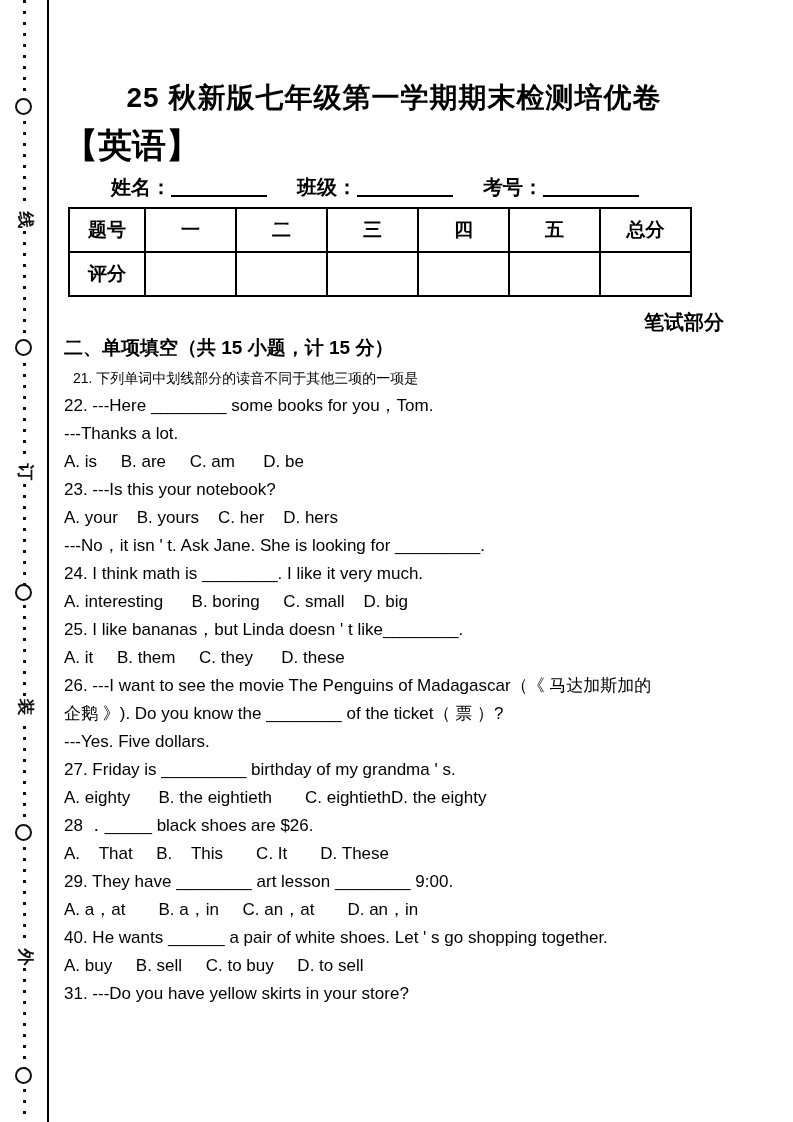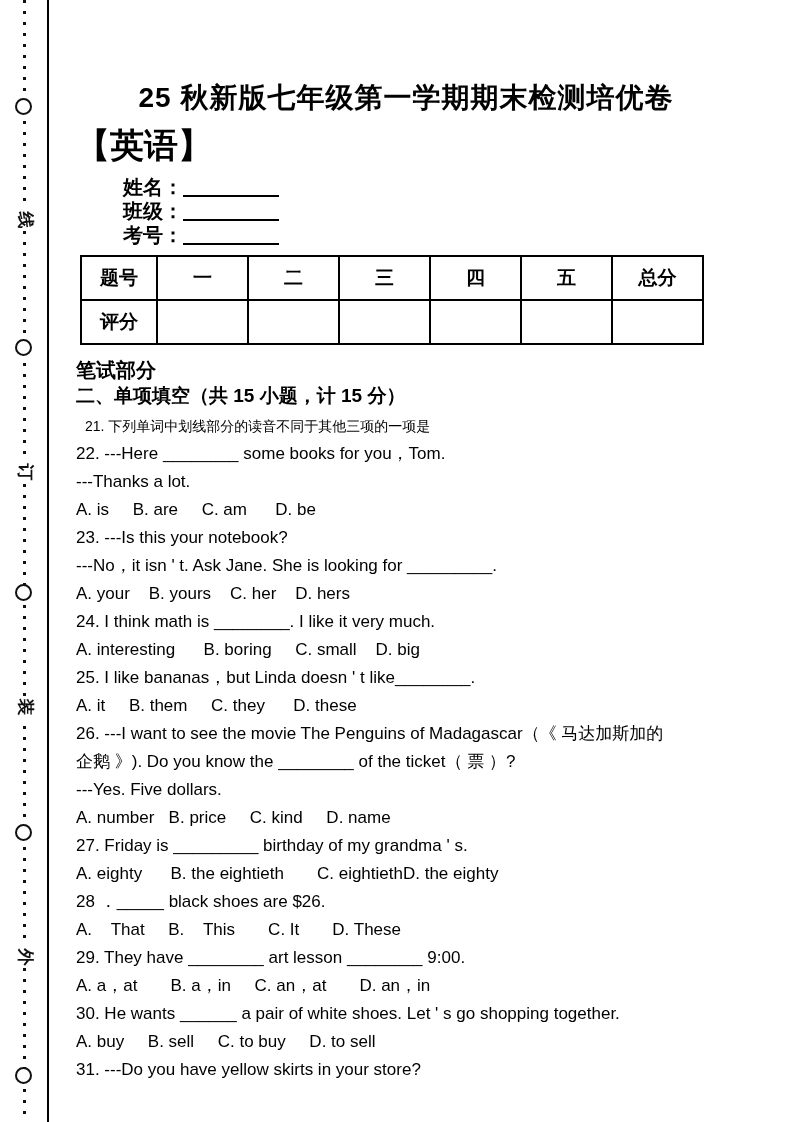--- a/index.html
+++ b/index.html
@@ -29,38 +29,38 @@
     position: absolute; left: 14px; width: 22px; height: 26px;
     background: #fff; color: #111; font-size: 17px; line-height: 26px;
     text-align: center; transform: rotate(90deg); font-weight: bold;
   }
   .border-line {
     position: absolute; left: 47px; top: 0; height: 100%; width: 0;
     border-left: 2px solid #000;
   }
 
   
-  .content { position: absolute; left: 76px; top: 0; width: 660px; padding-top: 80px; }
+  .content { position: absolute; left: 64px; top: 0; width: 660px; padding-top: 80px; }
 
   .exam-title { text-align: center; font-size: 28px; font-weight: bold; line-height: 36px; letter-spacing: 1px; }
   .exam-subject { text-align: left; font-size: 34px; font-weight: bold; line-height: 30px; margin-top: 14px; }
 
-  .fields-row { display: flex; margin-top: 15px; padding-left: 47px; font-size: 20px; font-weight: bold; line-height: 24px; flex-direction: column; }
+  .fields-row { display: flex; margin-top: 15px; padding-left: 47px; font-size: 20px; font-weight: bold; line-height: 24px; }
   .field { display: flex; margin-right: 30px; }
   .field-underline { display: inline-block; width: 96px; border-bottom: 2px solid #000; height: 22px; }
 
   table.score-table { border-collapse: collapse; margin-top: 8px; margin-left: 4px; }
   table.score-table td {
     border: 2px solid #000; height: 30px; text-align: center;
     font-size: 19px; font-weight: bold; padding: 8px;
   }
   td.col-label { width: 76px; }
   td.col-num { width: 91px; }
 
-  .written-part { text-align: left; font-size: 20px; font-weight: bold; margin-top: 12px; line-height: 26px; }
+  .written-part { text-align: right; font-size: 20px; font-weight: bold; margin-top: 12px; line-height: 26px; }
   .section-title { font-size: 19px; font-weight: bold; line-height: 26px; }
 
   .lines { margin-top: 3px; }
   .line { height: 28px; line-height: 28px; font-size: 17px; white-space: pre; }
   .line.cn { font-size: 14px; margin-left: 9px; }
 
   .q21-options { display: flex; height: 28px; line-height: 28px; font-size: 17px; }
   .q21-option { margin-right: 52px; white-space: pre; }
   .u-letter { text-decoration: underline; text-underline-offset: 3px; }
 </style>
@@ -130,35 +130,34 @@
     <div class="section-title">二、单项填空（共 15 小题，计 15 分）</div>
 
     <div class="lines">
       <div class="line cn">21. 下列单词中划线部分的读音不同于其他三项的一项是</div>
 
 
       <div class="line">22. ---Here ________ some books for you，Tom.</div>
       <div class="line">---Thanks a lot.</div>
       <div class="line">A. is     B. are     C. am      D. be</div>
       <div class="line">23. ---Is this your notebook?</div>
+      <div class="line">A. your    B. yours    C. her    D. hers</div>
       <div class="line">---No，it isn ' t. Ask Jane. She is looking for _________.</div>
-      <div class="line">A. your    B. yours    C. her    D. hers</div>
       <div class="line">24. I think math is ________. I like it very much.</div>
       <div class="line">A. interesting      B. boring     C. small    D. big</div>
       <div class="line">25. I like bananas，but Linda doesn ' t like________.</div>
       <div class="line">A. it     B. them     C. they      D. these</div>
       <div class="line">26. ---I want to see the movie The Penguins of Madagascar（《 马达加斯加的</div>
       <div class="line">企鹅 》). Do you know the ________ of the ticket（ 票 ）?</div>
       <div class="line">---Yes. Five dollars.</div>
-      <div class="line">A. number   B. price     C. kind     D. name</div>
       <div class="line">27. Friday is _________ birthday of my grandma ' s.</div>
       <div class="line">A. eighty      B. the eightieth       C. eightiethD. the eighty</div>
       <div class="line">28 ．_____ black shoes are $26.</div>
       <div class="line">A.    That     B.    This       C. It       D. These</div>
       <div class="line">29. They have ________ art lesson ________ 9:00.</div>
       <div class="line">A. a，at       B. a，in     C. an，at       D. an，in</div>
-      <div class="line">30. He wants ______ a pair of white shoes. Let ' s go shopping together.</div>
+      <div class="line">40. He wants ______ a pair of white shoes. Let ' s go shopping together.</div>
       <div class="line">A. buy     B. sell     C. to buy     D. to sell</div>
       <div class="line">31. ---Do you have yellow skirts in your store?</div>
     </div>
 
   </div>
 </div>
 
 </body></html>

